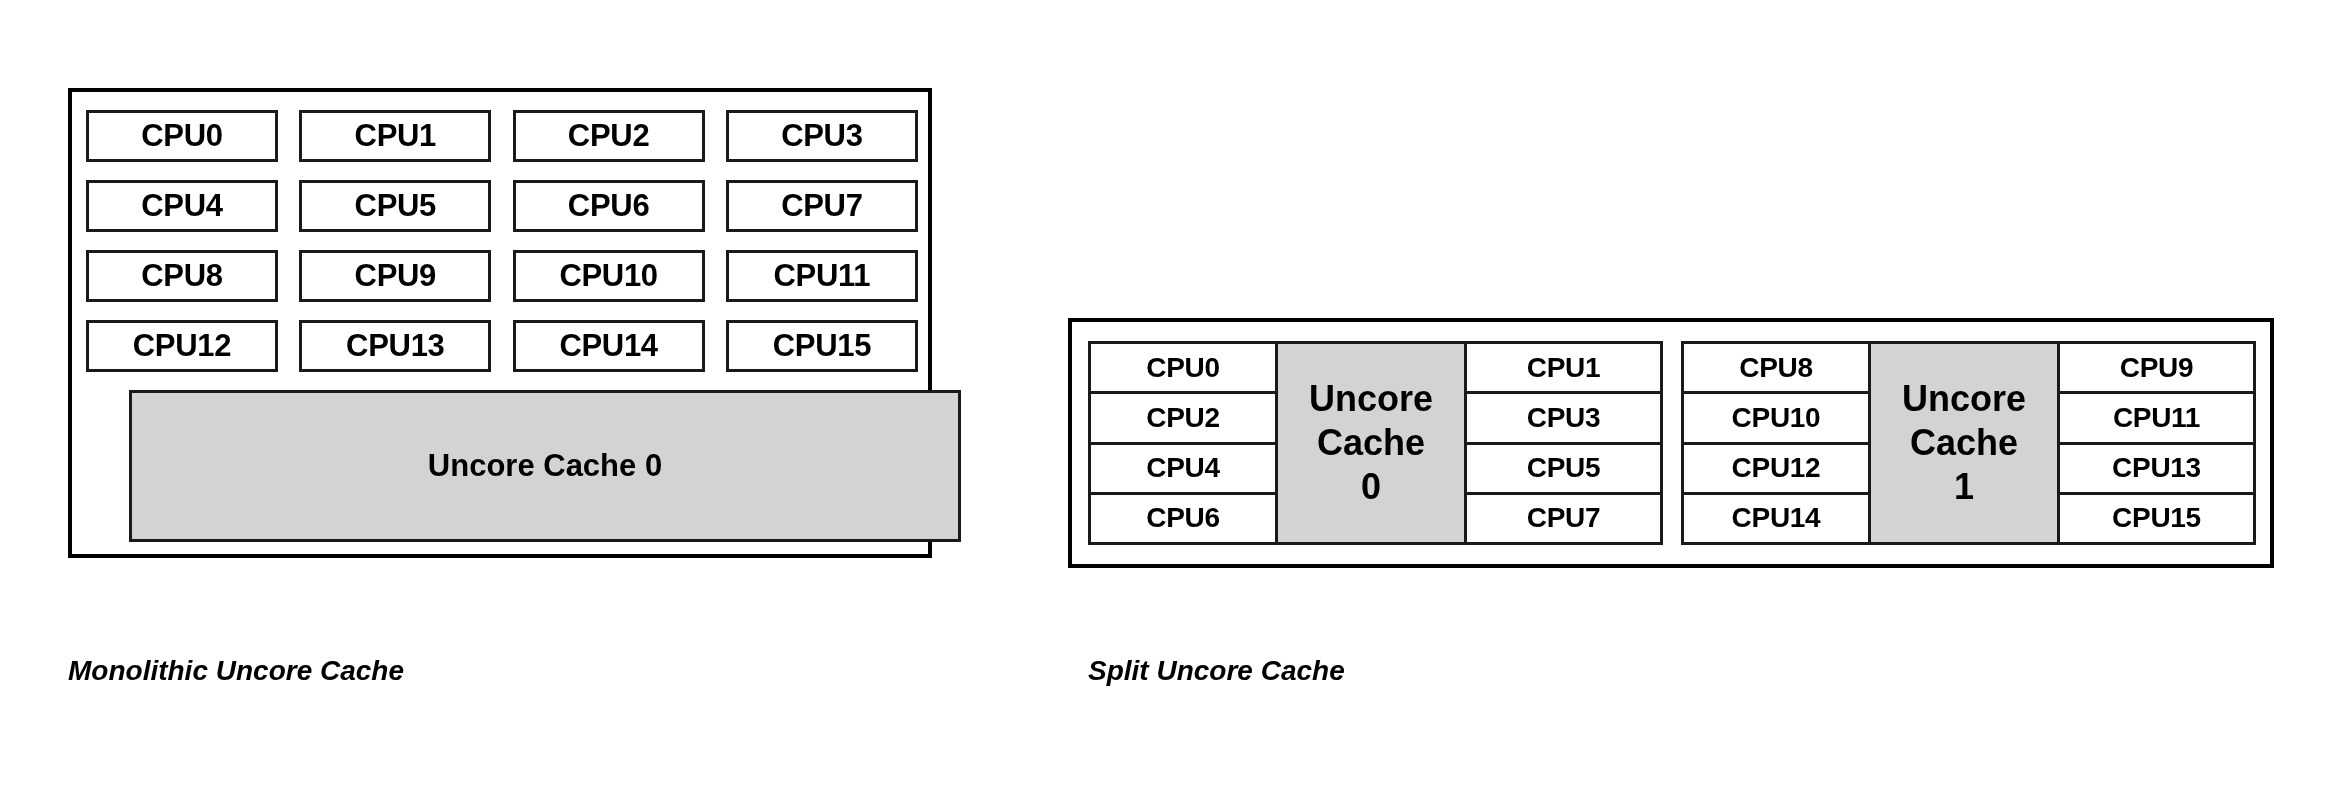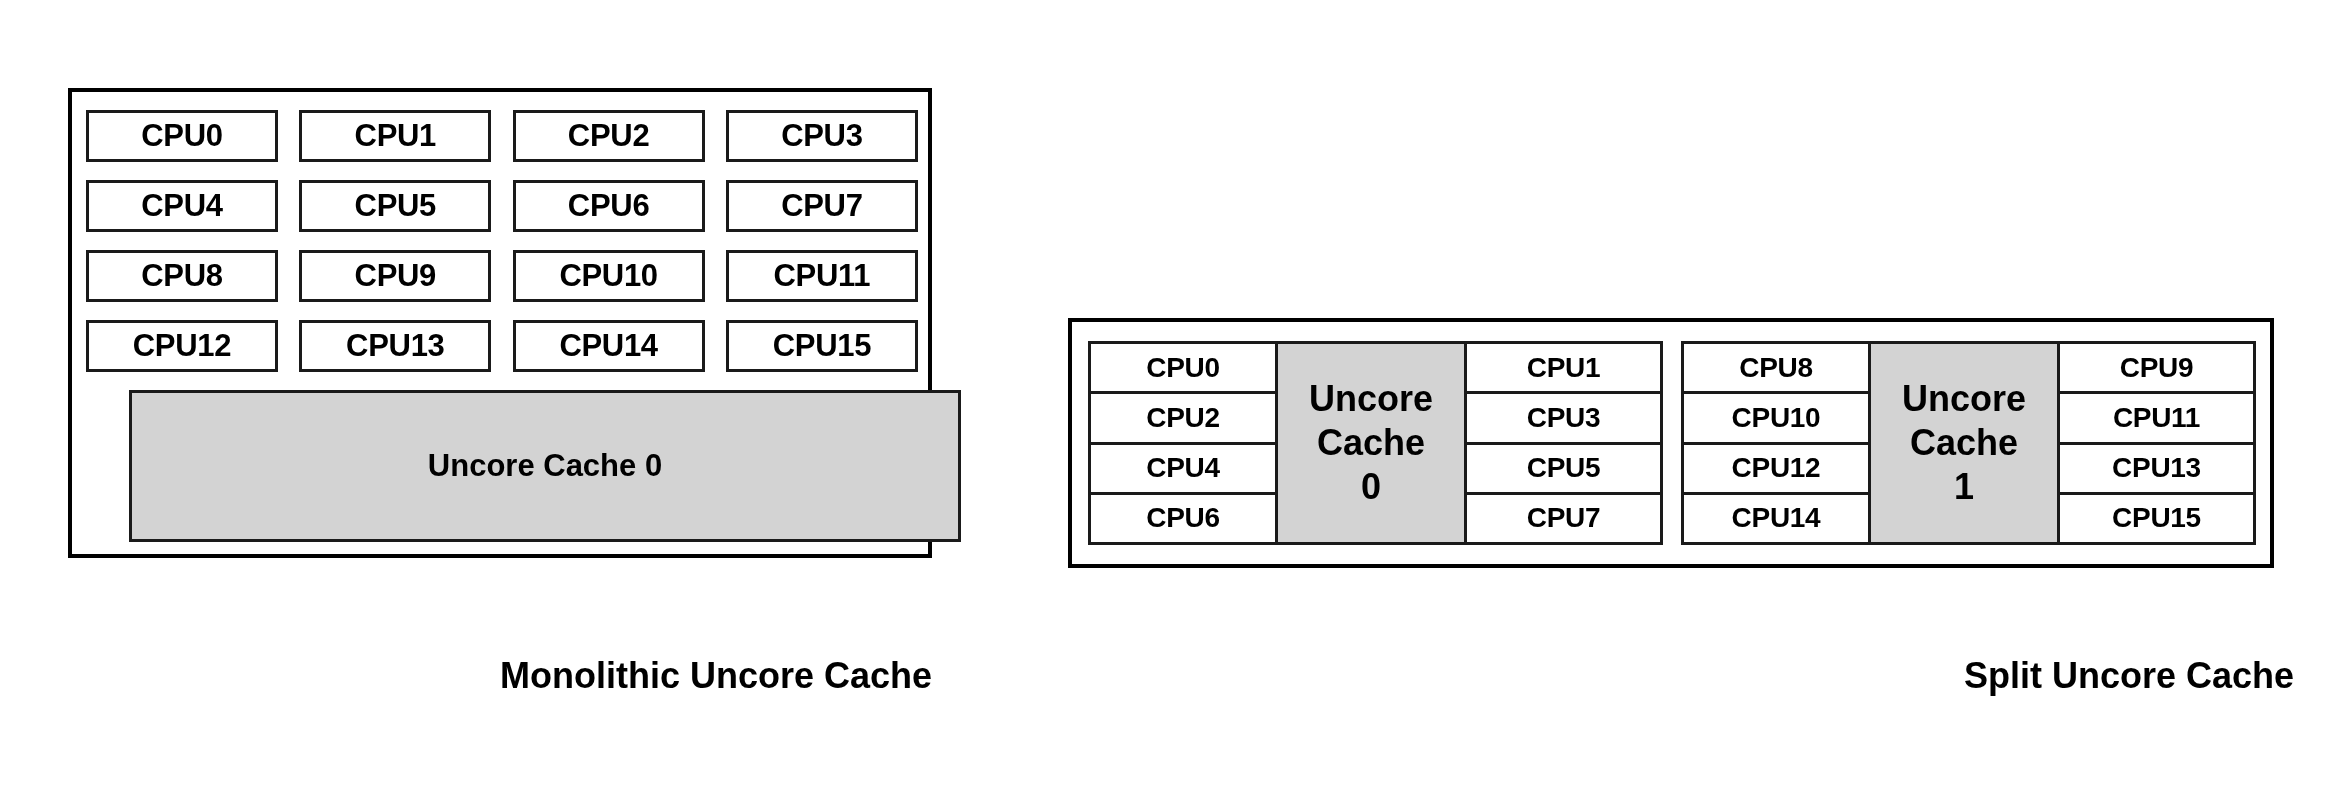--- a/index.html
+++ b/index.html
@@ -121,24 +121,25 @@
     line-height: 1.22;
     font-size: 36px;
     text-align: center;
   }
   .cluster-cache span { display: block; }
 
   
   .caption {
     position: absolute;
     font-weight: bold;
-    font-size: 36px;
+    font-size: 28px;
     color: #000000;
-    text-align: right;
+    text-align: left;
     white-space: nowrap;
+    font-style: italic;
   }
   #caption-monolithic { left: 68px; top: 655px; width: 864px; }
   #caption-split      { left: 1088px; top: 655px; width: 1206px; }
 </style>
 </head>
 <body>
 
 <div class="panel" id="monolithic-panel">
 
   <div id="monolithic-grid">

